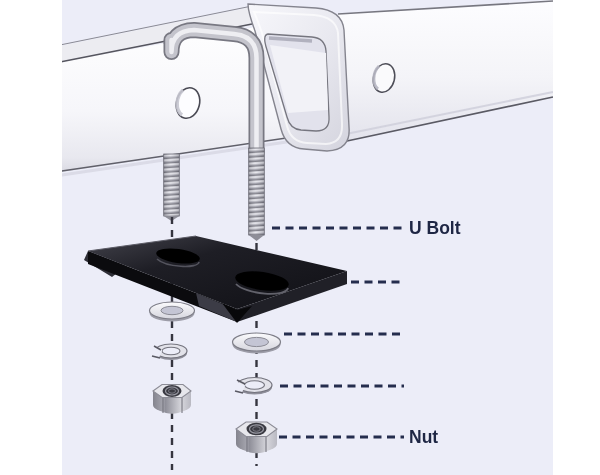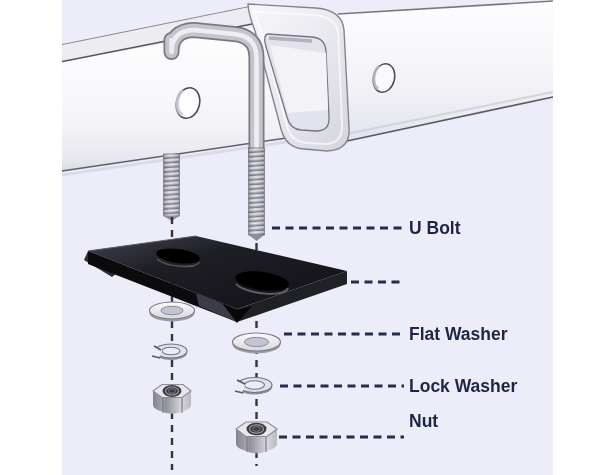--- a/index.html
+++ b/index.html
@@ -198,17 +198,15 @@
     <path d="M284,334 L404,334"></path>
     <path d="M280,386 L404,386"></path>
     <path d="M279,437 L404,437"></path>
   </g>
 
   <rect x="0" y="0" width="62" height="475" fill="#ffffff"></rect>
   <rect x="553" y="0" width="47" height="475" fill="#ffffff"></rect>
 </svg>
 
 <div class="part-label" style="top:217px">U Bolt</div>
-<div class="part-label" style="top:323px">Flat Washer</div>
-<div class="part-label" style="top:375px">Lock Washer</div>
-<div class="part-label" style="top:410px">Nut</div>
+<div class="part-label" style="top:426px">Nut</div>
 
 </div>
 
 </body></html>

